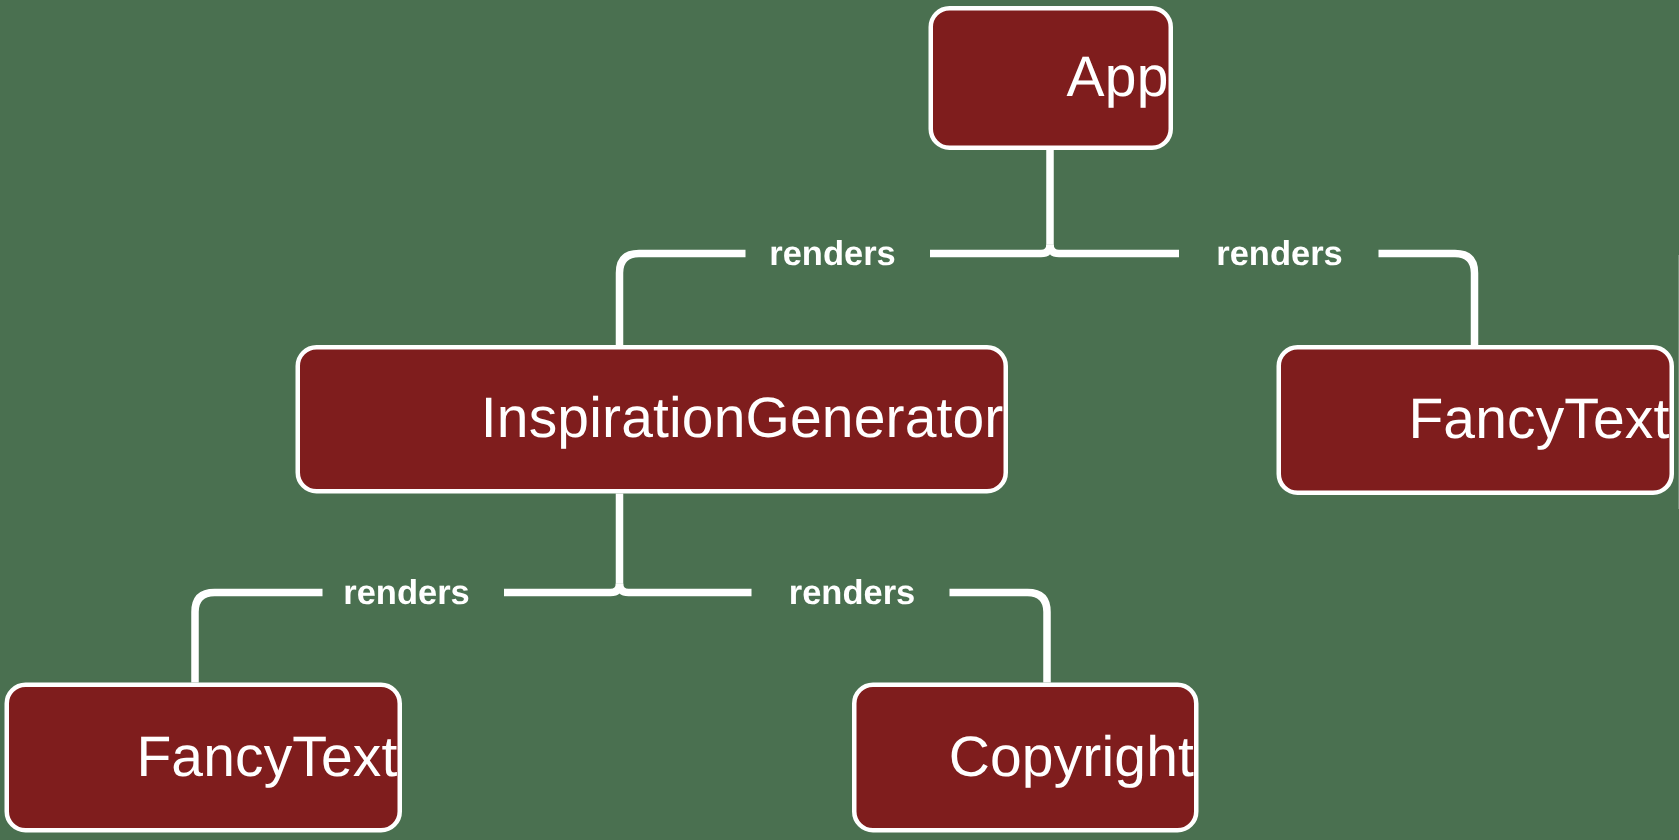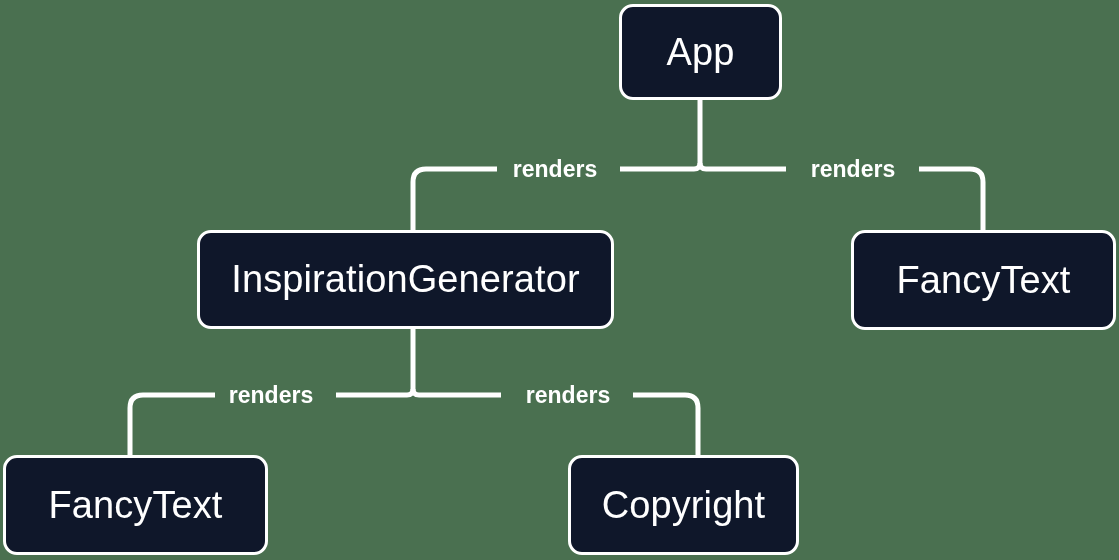--- a/index.html
+++ b/index.html
@@ -22,26 +22,26 @@
   #connector-layer {
     position: absolute;
     left: 0;
     top: 0;
     width: 1119px;
     height: 560px;
   }
   .node-box {
     position: absolute;
     box-sizing: border-box;
-    background: #0f172a;
+    background: #7f1d1d;
     border: 3px solid #ffffff;
     border-radius: 14px;
     display: flex;
     align-items: center;
-    justify-content: center;
+    justify-content: flex-end;
     color: #ffffff;
     font-family: "Liberation Sans", sans-serif;
     font-weight: 400;
     letter-spacing: 0.1px;
     white-space: nowrap;
   }
   .edge-label {
     position: absolute;
     color: #ffffff;
     font-family: "Liberation Sans", sans-serif;
@@ -76,21 +76,21 @@
 
       <path d="M413,389 Q413,395 419,395 L501,395"></path>
       <path d="M633,395 L685,395 Q698,395 698,408 L698,455"></path>
     </g>
   </svg>
 
   <div class="node-box" style="left:619px; top:4px; width:163px; height:96px; font-size:38px;">
     <span>App</span>
   </div>
 
-  <div class="node-box" style="left:197px; top:230px; width:417px; height:99px; font-size:38px;">
+  <div class="node-box" style="left:197px; top:230px; width:475px; height:99px; font-size:38px;">
     <span>InspirationGenerator</span>
   </div>
 
   <div class="node-box" style="left:851px; top:230px; width:265px; height:100px; font-size:38px;">
     <span>FancyText</span>
   </div>
 
   <div class="node-box" style="left:3px; top:455px; width:265px; height:100px; font-size:38px;">
     <span>FancyText</span>
   </div>

